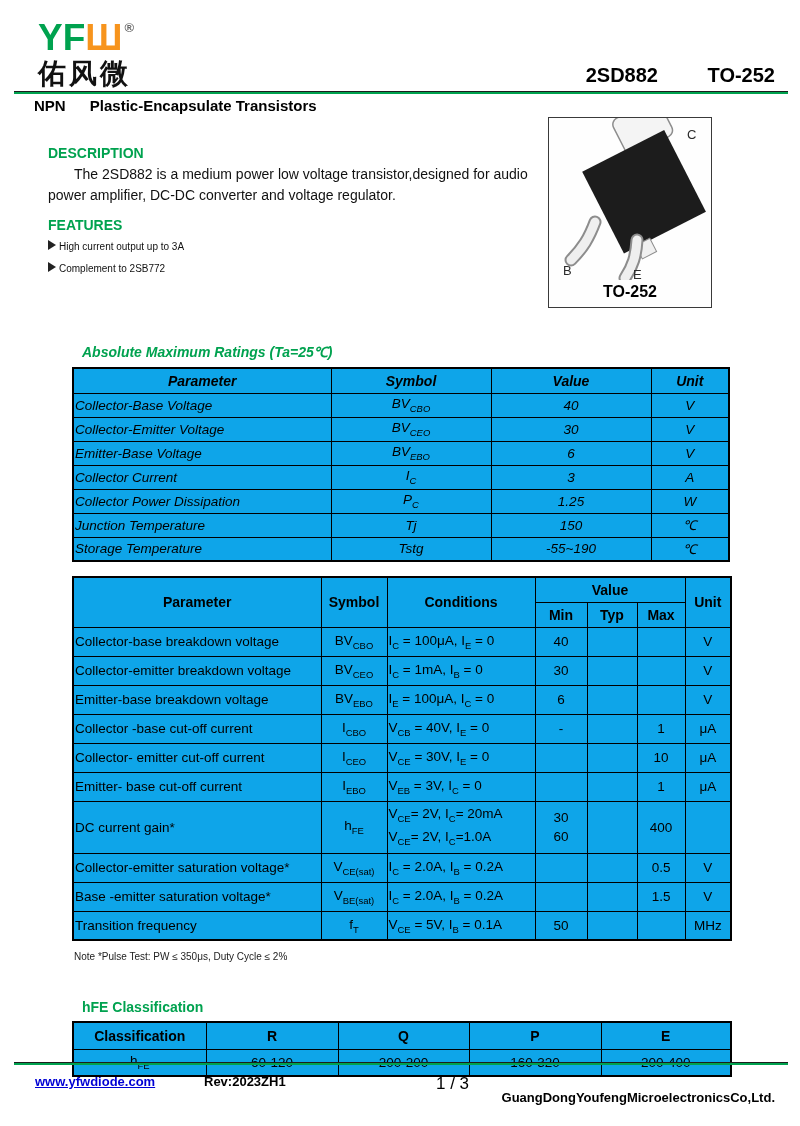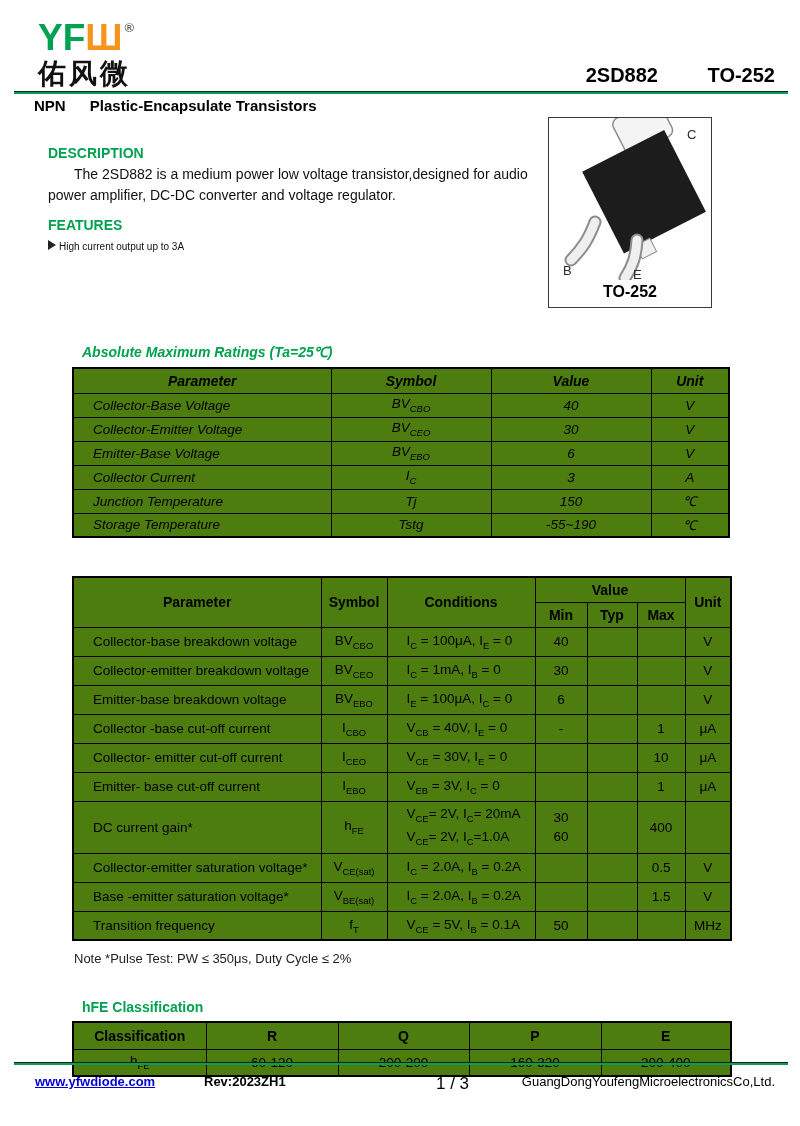--- a/index.html
+++ b/index.html
@@ -38,40 +38,40 @@
   .feat-list li { font-size:10px; line-height:22px; color:#111; }
   .bullet { display:inline-block; width:0; height:0;
             border-left:8px solid #222; border-top:5px solid transparent;
             border-bottom:5px solid transparent; margin-right:3px; }
   
   .tbl-section { position:absolute; left:72px; }
   #amr-section { top:342px; width:656px;font-style:italic; }
   #ec-section  { top:576px; width:658px; }
   #hfe-section { top:999px; width:658px; }
   .tbl-section .sec-head { margin:0 0 6px 10px; }
-  table { border-collapse:collapse; table-layout:fixed; width:100%; background:#4d7c0f; }
+  table { border-collapse:collapse; table-layout:fixed; width:100%; background:#0ea5e9; }
   .dtable { border:2px solid #000; }
   .dtable th, .dtable td { border:1px solid #000; font-size:13.5px; text-align:center;
                            padding:2px 4px; vertical-align:middle; color:#000; }
   .dtable th { font-size:14px; font-weight:bold; }
-  .dtable td.left { text-align:left; padding-left:19px;margin-top:28px; }
+  .dtable td.left { text-align:left; padding-left:1px;margin-top:28px; }
   sub { font-size:0.7em; }
   #amr-table tr { height:24px; }
   #amr-table thead tr { height:25px; }
   #ec-table thead tr { height:25px; }
   #ec-table tbody tr { height:29px; }
   #hfe-table tr { height:27px; }
   .cell-line { line-height:19px; }
-  .note { position:absolute; left:74px; top:951px; font-size:13px; color:#222; }
+  .note { position:absolute; left:74px; top:951px; font-size:10px; color:#222; }
   
   .footer-item { position:absolute; top:1074px; font-size:13px; }
   #footer-link { left:35px; font-weight:bold; color:var(--link); text-decoration:underline; }
   #footer-rev  { left:204px; font-weight:bold; }
   #footer-page { left:388px; font-size:17px;margin-left:48px; }
-  #footer-co   { right:25px; font-weight:normal; }
+  #footer-co   { right:25px; font-weight:bold;margin-top:16px; }
   :root { --green:#00a24f; --orange:#f7941d; --link:#0000d4; }
 </style>
 </head>
 <body>
 
 <div class="page">
 
   <div class="logo-block">
     <div class="logo-mark">
       <span class="logo-yf">YF</span><span class="logo-sha">Ш</span><span class="logo-reg">®</span>
@@ -113,20 +113,21 @@
 
   <div class="desc-block">
     <div class="sec-head">DESCRIPTION</div>
     <p class="desc-text">The 2SD882 is a medium power low voltage transistor,designed for audio power amplifier, DC-DC converter and voltage regulator.</p>
   </div>
 
   <div class="feat-block">
     <div class="sec-head">FEATURES</div>
     <ul class="feat-list">
       <li><span class="bullet"></span><span>High current output up to 3A</span></li>
+      <li><span class="bullet"></span><span>Complement to 2SB772</span></li>
     </ul>
   </div>
 
   <div class="tbl-section" id="amr-section">
     <div class="sec-head">Absolute Maximum Ratings (Ta=25℃)</div>
     <table class="dtable" id="amr-table">
       <colgroup>
           <col style="width:258px">
           <col style="width:160px">
           <col style="width:160px">
@@ -157,20 +158,26 @@
             <td class="left">Emitter-Base Voltage</td>
             <td>BV<sub>EBO</sub></td>
             <td>6</td>
             <td>V</td>
           </tr>
           <tr>
             <td class="left">Collector Current</td>
             <td>I<sub>C</sub></td>
             <td>3</td>
             <td>A</td>
+          </tr>
+          <tr>
+            <td class="left">Collector Power Dissipation</td>
+            <td>P<sub>C</sub></td>
+            <td>1.25</td>
+            <td>W</td>
           </tr>
           <tr>
             <td class="left">Junction Temperature</td>
             <td>Tj</td>
             <td>150</td>
             <td>℃</td>
           </tr>
           <tr>
             <td class="left">Storage Temperature</td>
             <td>Tstg</td>

